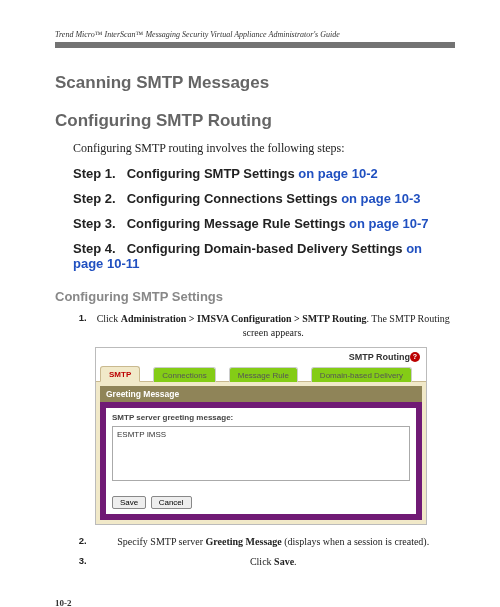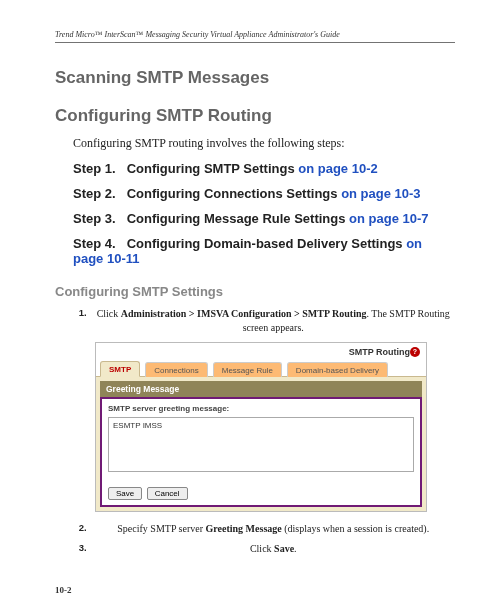--- a/index.html
+++ b/index.html
@@ -10,21 +10,21 @@
       width: 500px;
     }
     .page {
       padding: 30px 45px 30px 55px;
       box-sizing: border-box;
     }
     .header-line {
       font-size: 8px;
       font-style: italic;
       color: #333;
-      border-bottom: 1px solid #737373;
+      border-bottom: 6px solid #737373;
       padding-bottom: 3px;
       margin-bottom: 25px;
     }
     h1.h1a {
       font-family: Arial, Helvetica, sans-serif;
       font-size: 17px;
       font-weight: bold;
       color: #656565;
       margin: 0 0 18px 0;
     }
@@ -115,32 +115,32 @@
       color: white;
       font-size: 7px;
       line-height: 10px;
       text-align: center;
       font-weight: bold;
     }
     .tabbar {
       display: flex;
       align-items: flex-end;
       padding: 0 4px;
-      gap: 4px;
+      gap: 12px;
       border-bottom: 1px solid #c9b98f;
       background: #fff;
     }
     .tab {
       font-size: 8px;
       padding: 3px 8px 2px 8px;
       border: 1px solid #ccc;
       border-bottom: none;
       border-top-left-radius: 3px;
       border-top-right-radius: 3px;
-      background: #fdba74;
+      background: #84cc16;
       color: #555;
       margin-right: 1px;
       position: relative;
       top: 1px;
     }
     .tab.active {
       color: #b00;
       font-weight: bold;
       background: #f1e9c9;
       border-color: #c9b98f;
@@ -152,21 +152,21 @@
     }
     .section-head {
       background: #8f8458;
       color: #fff;
       font-size: 8.5px;
       font-weight: bold;
       padding: 3px 6px;
     }
     .section-body {
       background: #fff;
-      border: 2px solid #701a75;
+      border: 6px solid #701a75;
       padding: 5px 6px;
     }
     .field-label {
       font-size: 8px;
       font-weight: bold;
       color: #444;
       margin-bottom: 4px;
     }
     .textarea-like {
       border: 1px solid #aaa;

